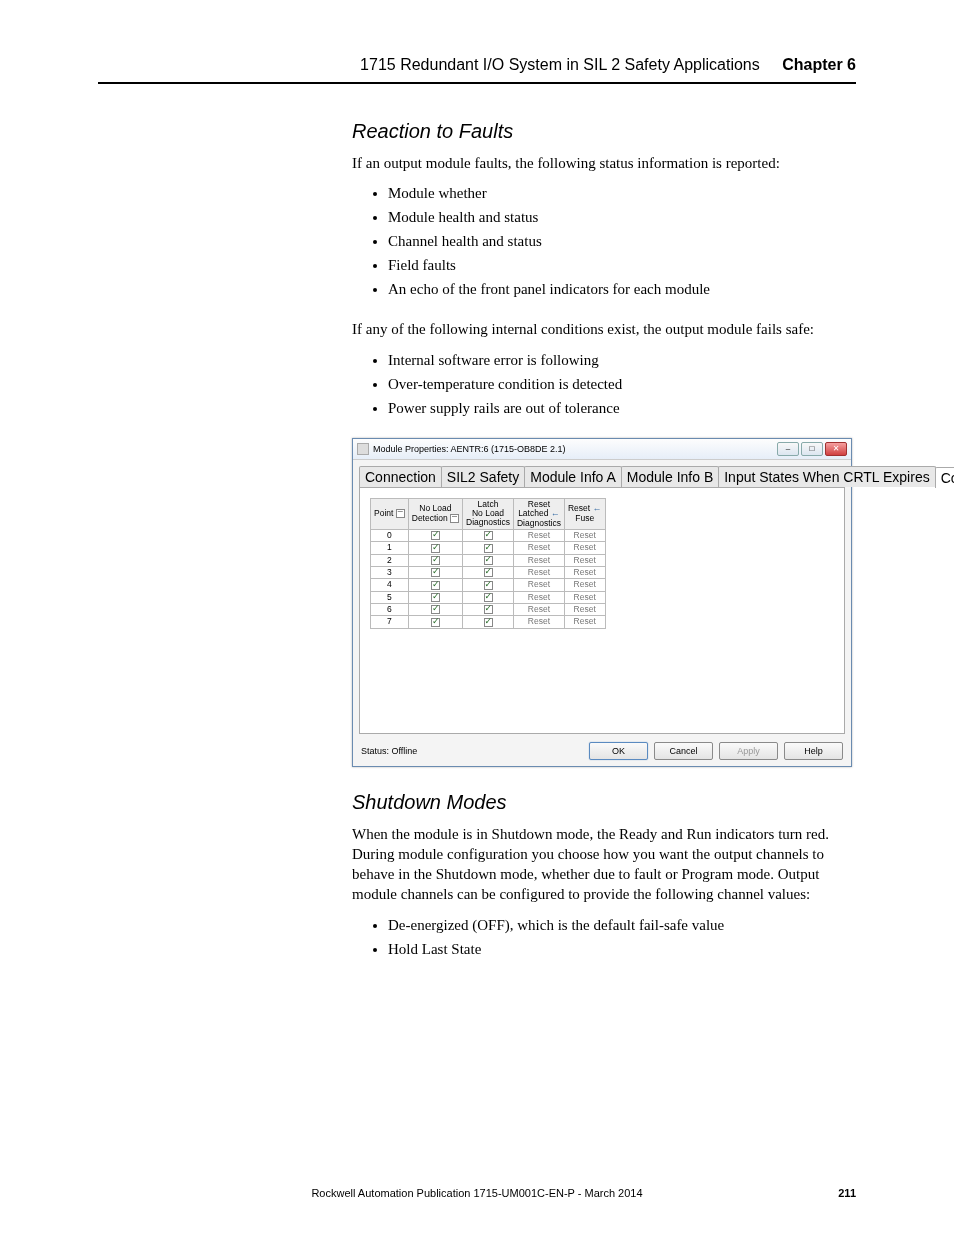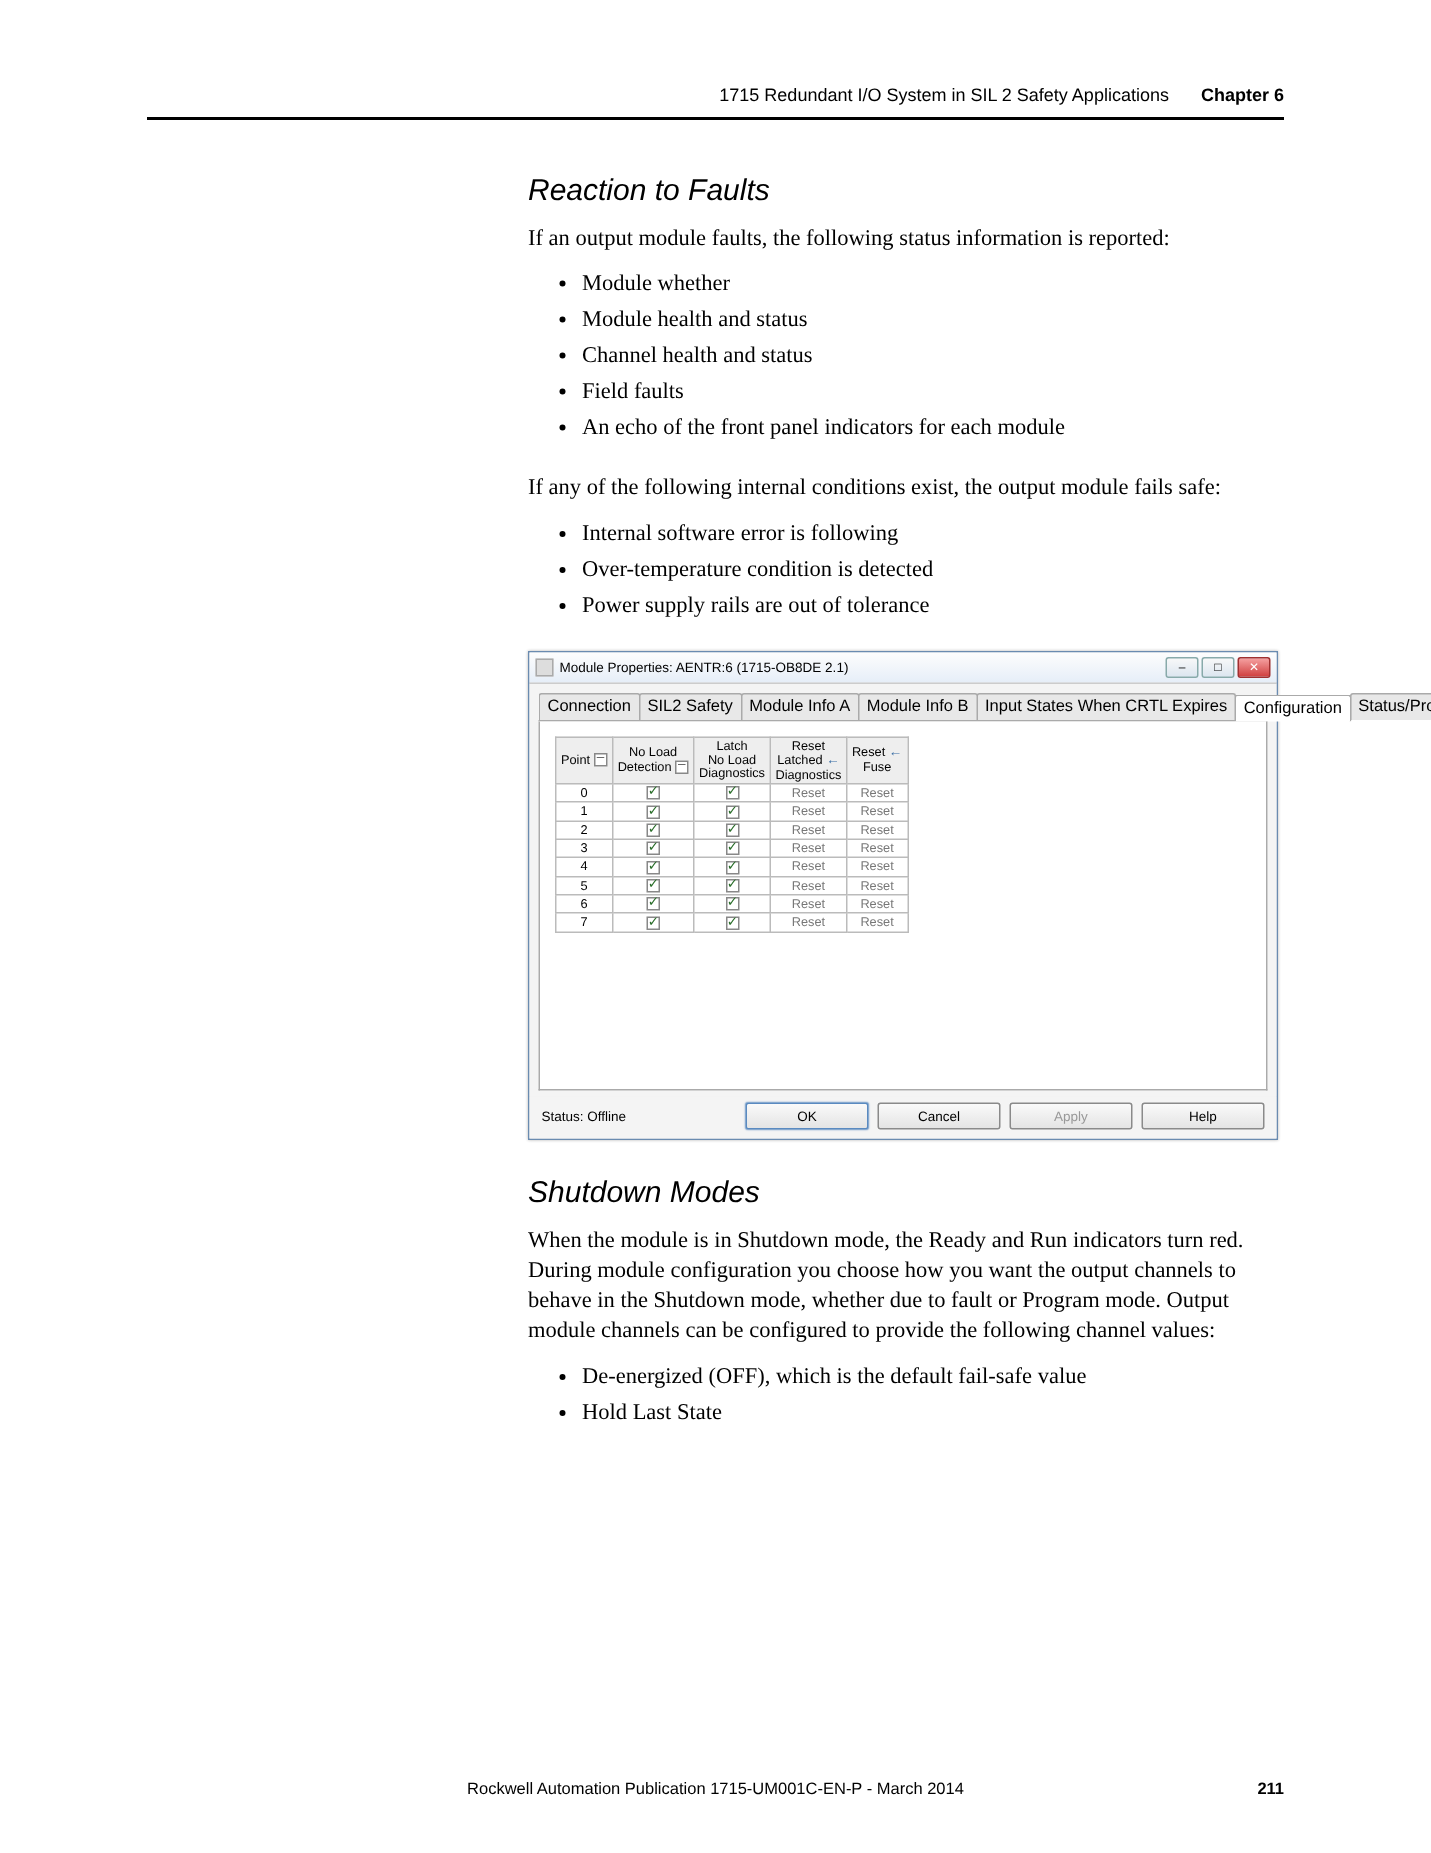--- a/index.html
+++ b/index.html
@@ -10,21 +10,21 @@
       font-family: Georgia, 'Times New Roman', serif;
       color: #000;
       position: relative;
     }
     .page {
       padding: 56px 98px 40px 98px;
     }
     .header {
       text-align: right;
       font-family: Arial, sans-serif;
-      font-size: 12px;
+      font-size: 16px;
       margin-bottom: 8px;
     }
     .header .chapter { font-weight: bold; margin-left: 18px; }
     .hr { border: none; border-top: 2px solid #000; margin-bottom: 36px; }
     .content { margin-left: 254px; }
     .subhead {
       font-family: Arial, sans-serif;
       font-style: italic;
       font-size: 20px;
       margin-bottom: 10px;
@@ -54,21 +54,21 @@
     .win-controls { display: flex; gap: 2px; }
     .win-btn {
       width: 22px; height: 14px;
       border: 1px solid #8aa;
       background: linear-gradient(#f8f8f8, #dce6f0);
       border-radius: 2px;
       font-size: 8px; line-height: 12px; text-align: center;
     }
     .win-btn.close { background: linear-gradient(#f5a0a0, #d04040); border-color: #a03030; color: #fff; }
     .dialog-body { background: #f4f4f4; padding: 6px 6px 4px 6px; }
-    .tabs { display: flex; border-bottom: 1px solid #aaa; font-size: 11px; }
+    .tabs { display: flex; border-bottom: 1px solid #aaa; font-size: 14px; }
     .tab {
       padding: 2px 5px;
       border: 1px solid #aaa;
       border-bottom: none;
       background: #e8e8e8;
       margin-right: -1px;
       white-space: nowrap;
       border-radius: 2px 2px 0 0;
     }
     .tab.active { background: #fff; position: relative; top: 1px; }
@@ -84,21 +84,21 @@
     .hdr-check::after { content: "–"; position: absolute; left: 1px; top: -3px; font-size: 9px; color: #555; }
     .chk { display: inline-block; width: 9px; height: 9px; border: 1px solid #888; background: #fff; position: relative; vertical-align: middle; }
     .chk.on::after { content: "✓"; position: absolute; left: 0; top: -2px; font-size: 9px; color: #2a6e2a; }
     .arrow { color: #3a6ea5; font-size: 9px; }
     .status-row {
       display: flex; justify-content: space-between; align-items: center;
       padding: 4px 8px 6px 8px; background: #f4f4f4;
     }
     .dlg-buttons { display: flex; gap: 6px; }
     .dlg-btn {
-      width: 82px; height: 18px; font-size: 9px;
+      width: 59px; height: 18px; font-size: 9px;
       border: 1px solid #8a8a8a; border-radius: 2px;
       background: linear-gradient(#fafafa, #e4e4e4);
       text-align: center; line-height: 16px;
     }
     .dlg-btn.primary { border-color: #5a8ac0; box-shadow: 0 0 1px #5a8ac0; }
     .dlg-btn.disabled { color: #999; }
     .footer {
       position: absolute; bottom: 36px; left: 0; right: 0;
       display: flex; justify-content: center; align-items: center;
       font-family: Arial, sans-serif; font-size: 11px;

